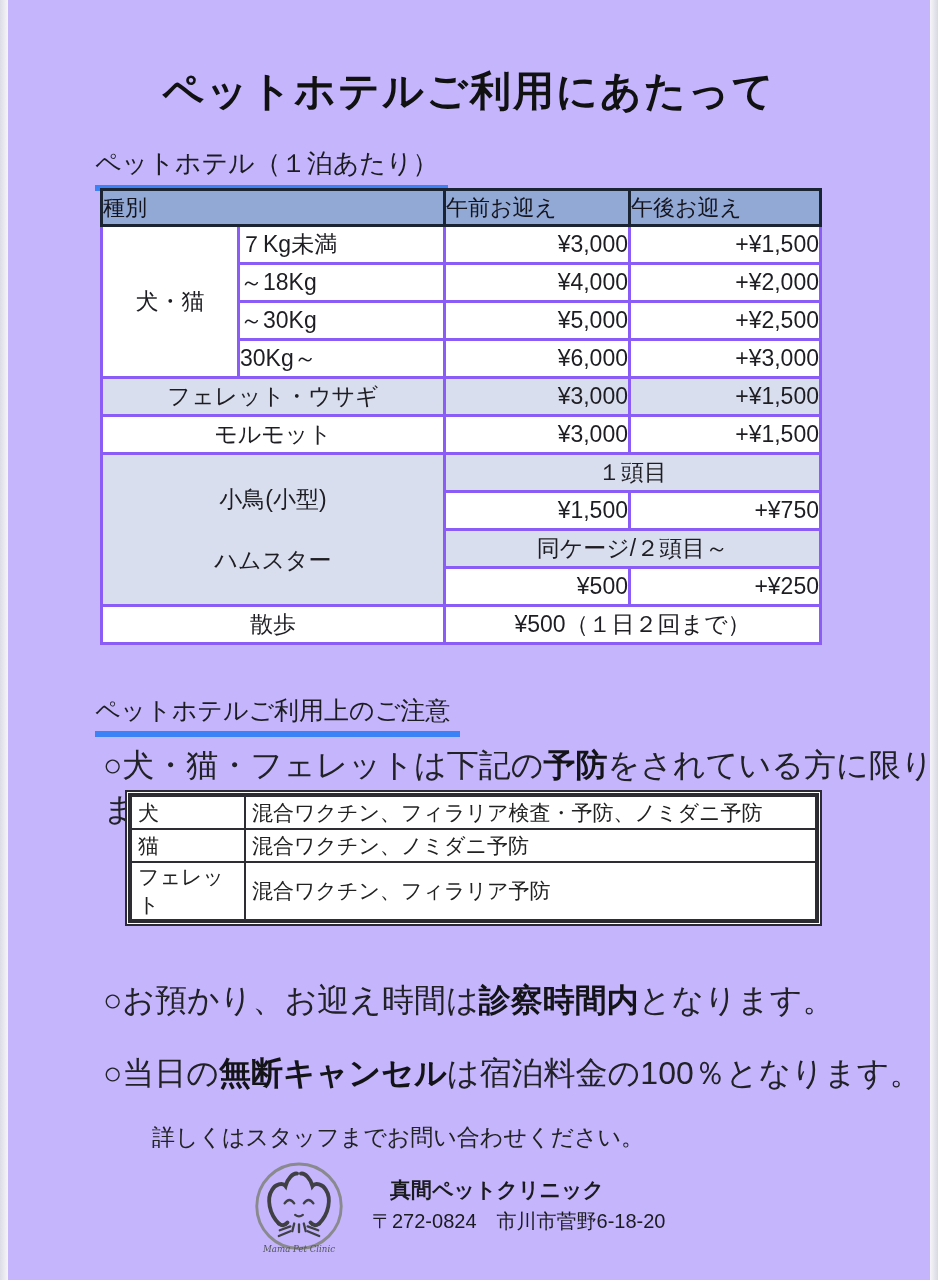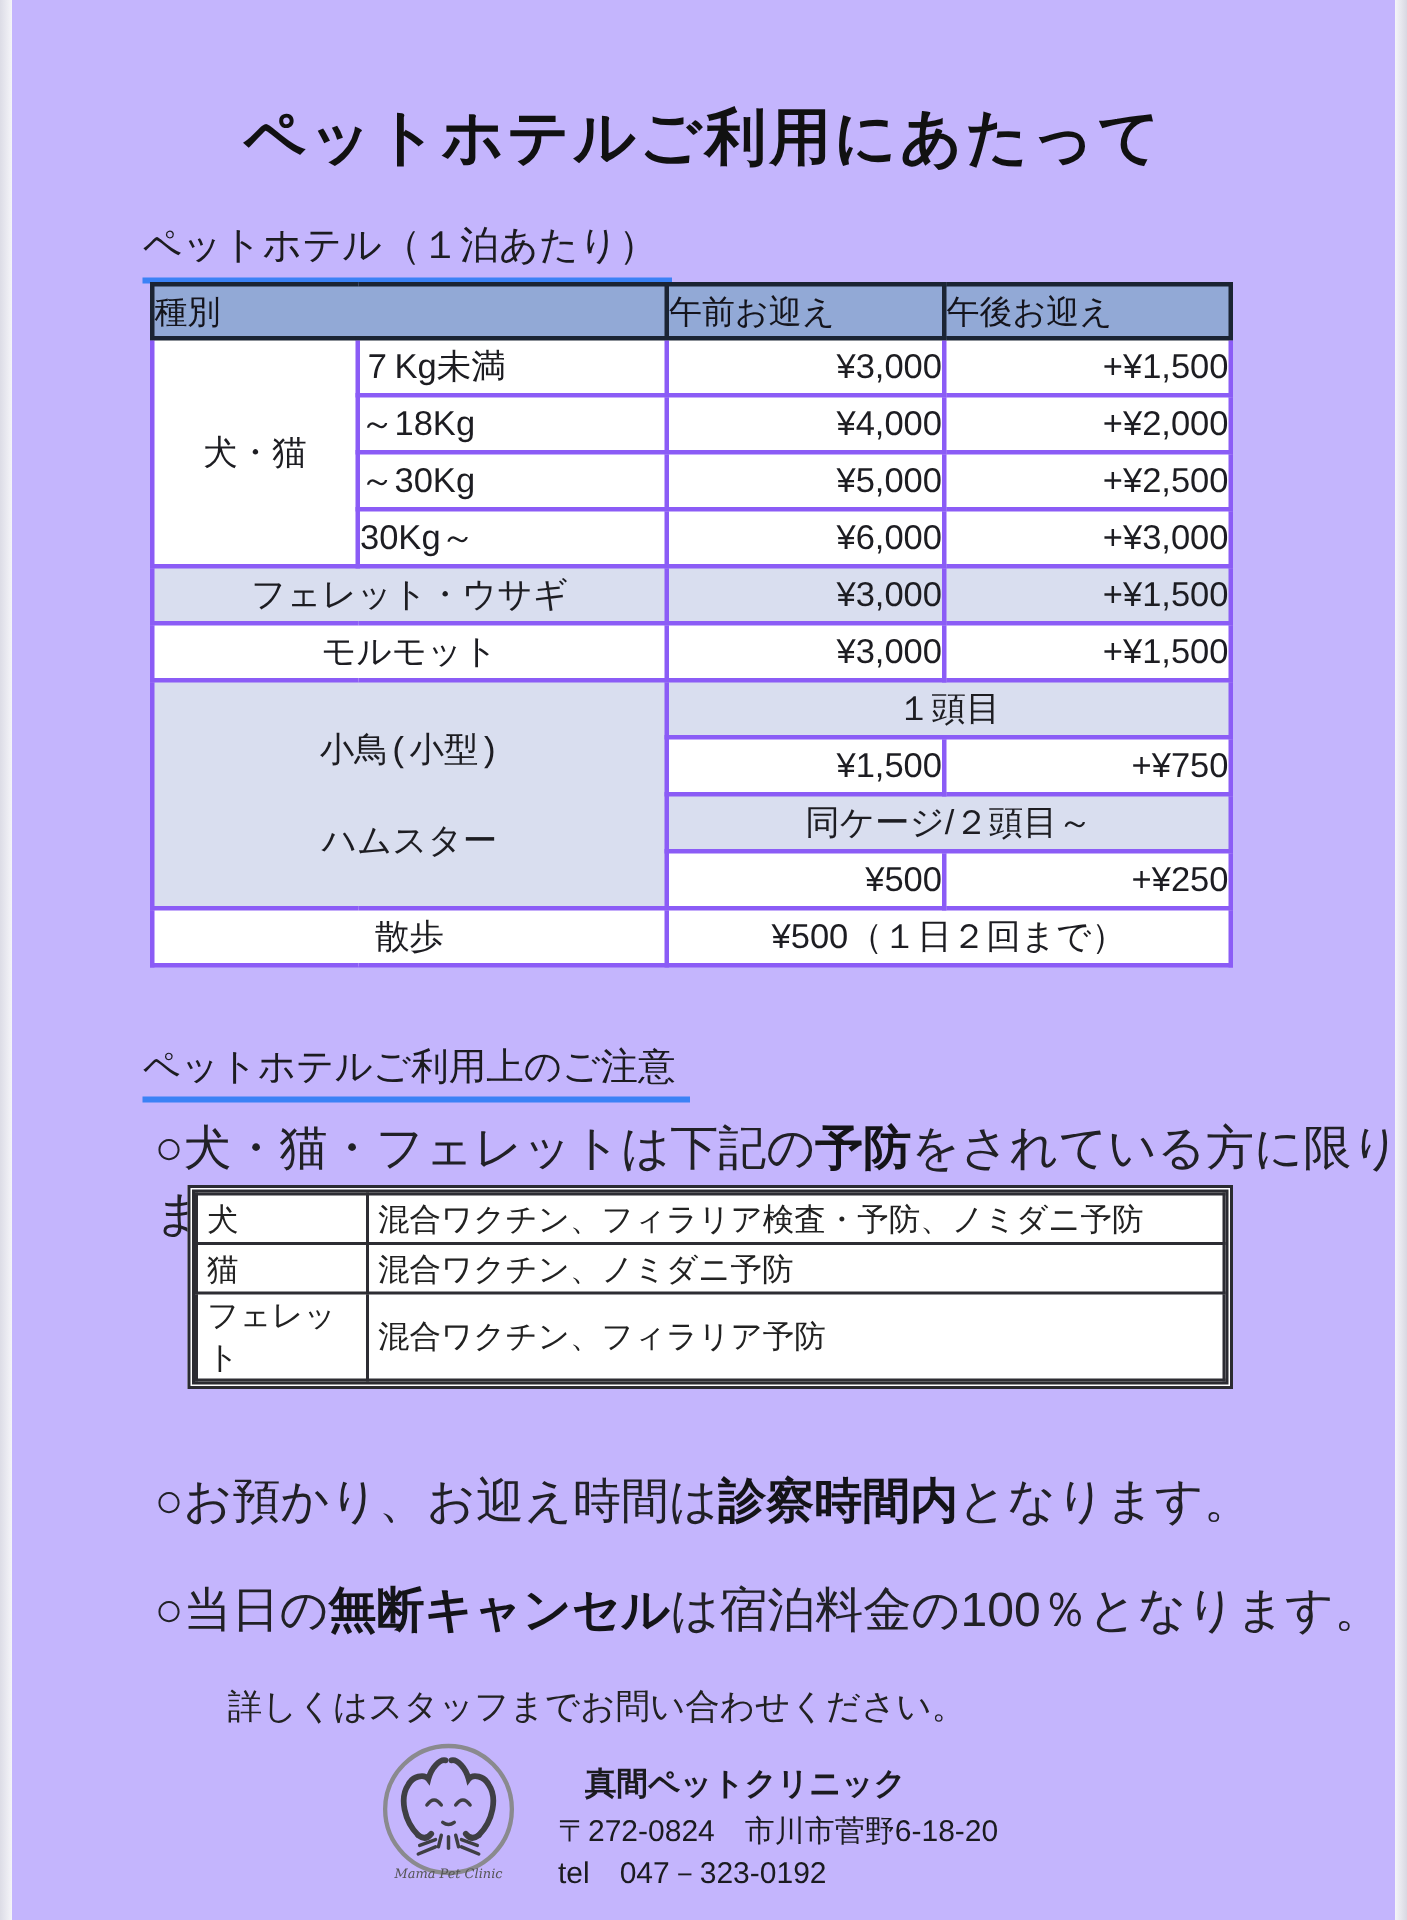--- a/index.html
+++ b/index.html
@@ -11,21 +11,21 @@
   .scan-edge{position:absolute;top:0;bottom:0;width:8px;}
   .scan-edge.left{left:0;background:linear-gradient(to right,#dcdce6,#f5f5f9);}
   .scan-edge.right{right:0;background:linear-gradient(to left,#d8d8e2,#f5f5f9);}
 
   .doc-title{
     position:absolute;top:64px;left:0;width:100%;
     text-align:center;font-size:41px;font-weight:bold;letter-spacing:2px;color:#111;
   }
   .section-heading{
     position:absolute;font-size:26px;color:#1c1c20;
-    border-bottom:4px solid #3b82f6;padding:0 10px 4px 0;
+    border-bottom:6px solid #3b82f6;padding:0 10px 4px 0;
   }
   #pricing-heading{left:95px;top:146px;}
   #notes-heading{left:95px;top:694px;font-size:25px;}
 
   
   table.price{
     position:absolute;left:100px;top:188px;width:719px;
     border-collapse:collapse;table-layout:fixed;
     border:3px solid #13161f;font-size:23px;
   }
@@ -33,21 +33,21 @@
   table.price thead td{
     background:#92a9d6;border:3px solid #1b2433;text-align:left;
     font-size:22px;height:33px;color:#14141c;
   }
   table.price td.lav{background:#d9deef;}
   td.cat-label{text-align:center;}
   td.size{text-align:left;padding-left:8px;}
   td.price-val{text-align:right;padding-right:9px;}
   td.span-label{text-align:center;}
   td.bird-cell{text-align:center;}
-  .bird-line1{margin-bottom:30px;font-family:Liberation Mono, monospace;}
+  .bird-line1{margin-bottom:30px;}
 
   
   .note{position:absolute;left:103px;font-size:32px;color:#212126;}
   .note b{font-weight:bold;color:#141418;}
   #note-1{top:744px;}
   #note-2{top:979px;}
   #note-3{top:1052px;}
 
   
   .vaccine-wrap{
@@ -201,15 +201,14 @@
       <path d="M45,66 l-2,8"></path>
       <path d="M50,67 l0,8"></path>
       <path d="M55,66 l2,8"></path>
     </g>
     <text x="50" y="96" text-anchor="middle" font-family="DejaVu Serif, serif" font-style="italic" font-size="9" fill="#555">Mama Pet Clinic</text>
   </svg>
 
   <div class="clinic-info">
     <div class="clinic-name">真間ペットクリニック</div>
     <div>〒272-0824　市川市菅野6-18-20</div>
-    <div>tel　047－323-0192</div>
   </div>
 </div>
 
 </body></html>

